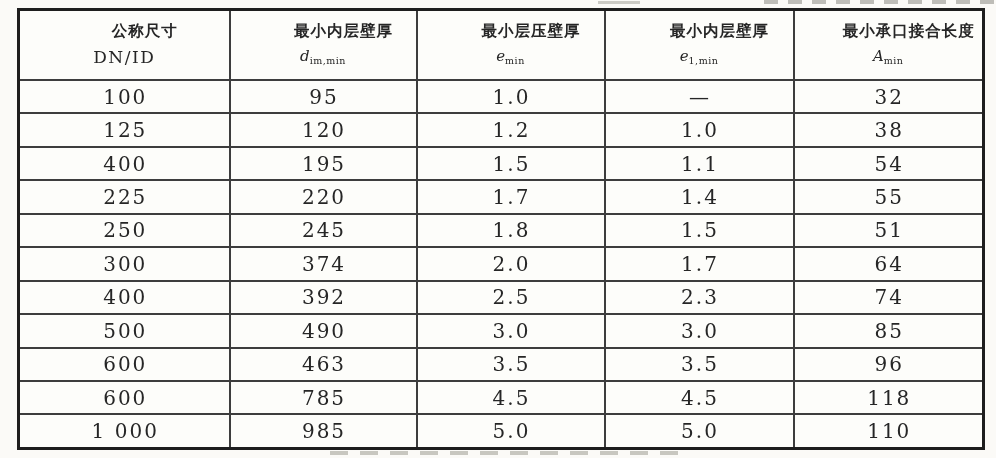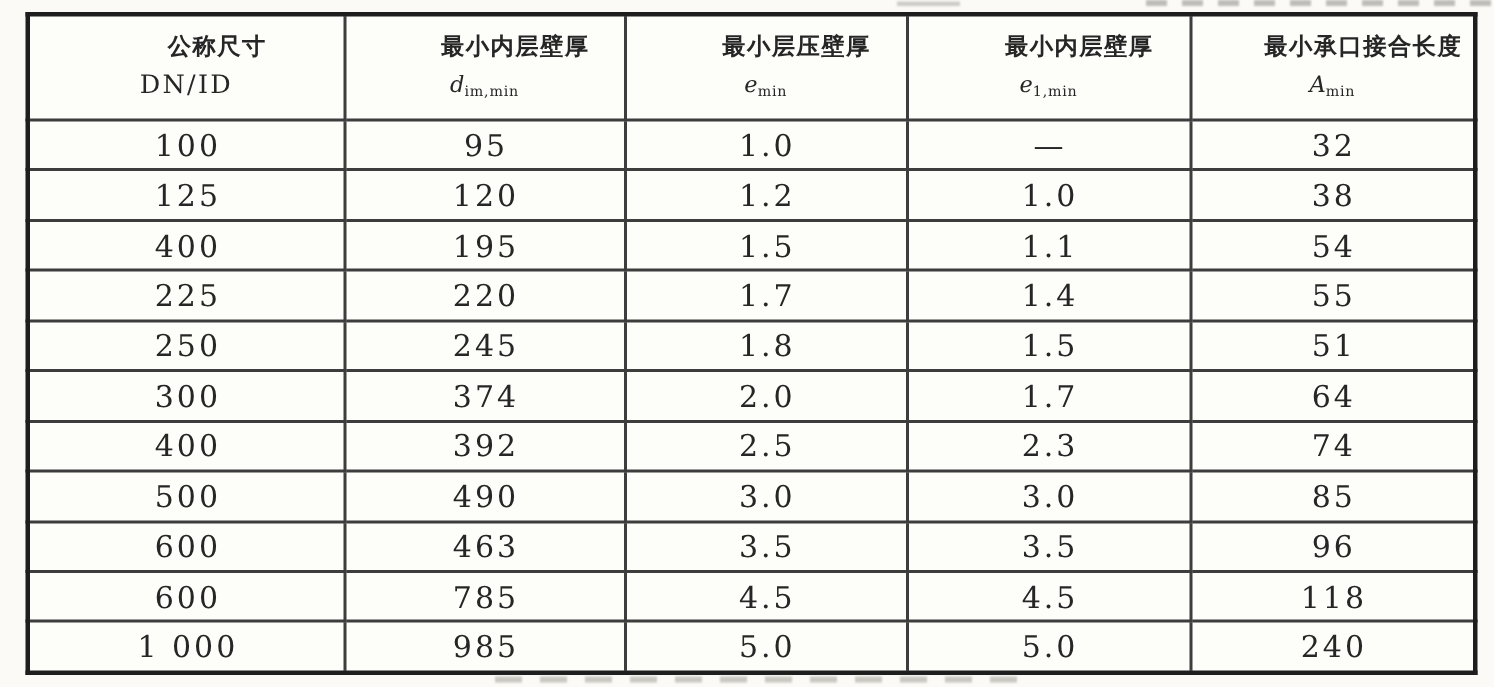--- a/index.html
+++ b/index.html
@@ -198,18 +198,18 @@
         <td>785</td>
         <td>4.5</td>
         <td>4.5</td>
         <td>118</td>
       </tr>
       <tr>
         <td>1 000</td>
         <td>985</td>
         <td>5.0</td>
         <td>5.0</td>
-        <td>240</td>
+        <td>110</td>
       </tr>
     </tbody>
 </table>
 
 <div class="artifact artifact-bottom"></div>
 
 </body></html>

